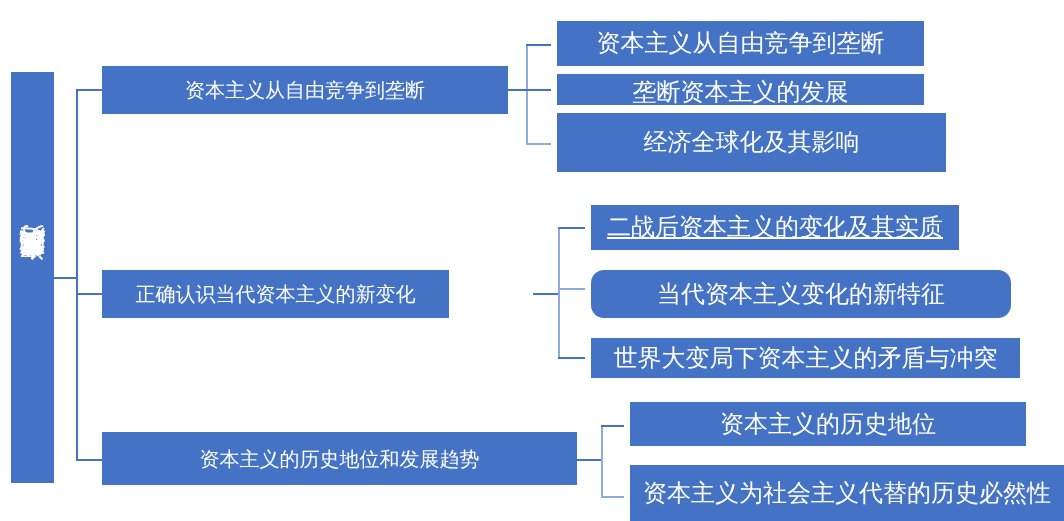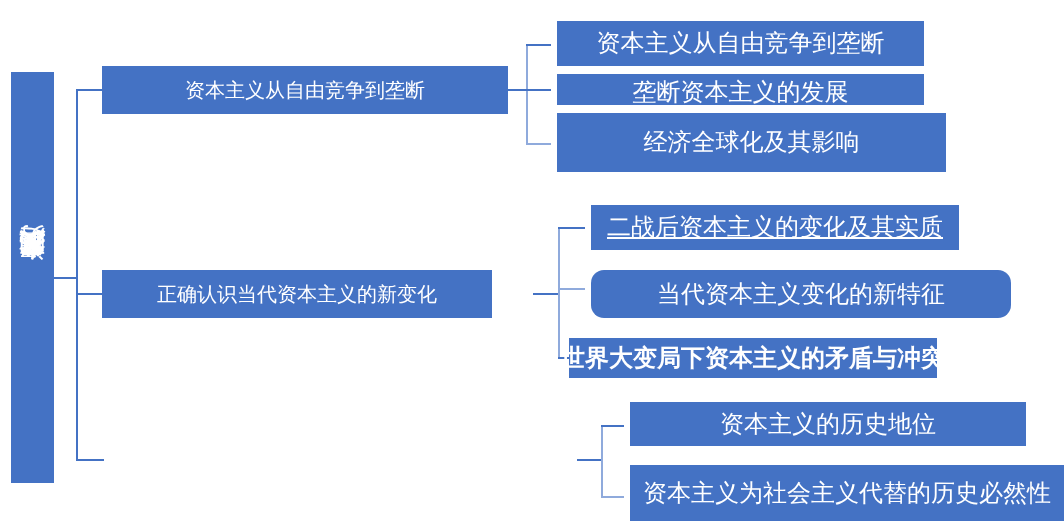--- a/index.html
+++ b/index.html
@@ -83,40 +83,43 @@
   <div class="node lvl3" style="left:549px; top:21px; width:367px; height:45px;">
     <span>资本主义从自由竞争到垄断</span>
   </div>
   <div class="node lvl3" style="left:549px; top:74px; width:367px; height:31px;align-items:flex-end;">
     <span>垄断资本主义的发展</span>
   </div>
   <div class="node lvl3" style="left:549px; top:113px; width:389px; height:59px;">
     <span>经济全球化及其影响</span>
   </div>
 
-  <div class="node lvl2" style="left:102px; top:270px; width:390px; height:48px;">
+  <div class="node lvl2" style="left:102px; top:270px; width:347px; height:48px;">
     <span>正确认识当代资本主义的新变化</span>
   </div>
 
   <div class="conn h" style="left:533px; top:293px; width:27px;"></div>
   <div class="conn v light" style="left:558px; top:227px; height:132px;"></div>
   <div class="conn h" style="left:558px; top:227px; width:27px;"></div>
   <div class="conn h light" style="left:558px; top:288px; width:27px;"></div>
   <div class="conn h" style="left:558px; top:357px; width:27px;"></div>
 
   <div class="node lvl3" style="left:583px; top:205px; width:368px; height:45px;text-decoration:underline;">
     <span>二战后资本主义的变化及其实质</span>
   </div>
   <div class="node lvl3" style="left:583px; top:270px; width:420px; height:48px;border-radius:13px;">
     <span>当代资本主义变化的新特征</span>
   </div>
-  <div class="node lvl3" style="left:561px; top:338px; width:368px; height:40px;font-weight:bold;">
+  <div class="node lvl3" style="left:583px; top:338px; width:429px; height:40px;">
     <span>世界大变局下资本主义的矛盾与冲突</span>
   </div>
 
+  <div class="node lvl2" style="left:102px; top:432px; width:475px; height:53px;">
+    <span>资本主义的历史地位和发展趋势</span>
+  </div>
 
   <div class="conn h" style="left:577px; top:459px; width:26px;"></div>
   <div class="conn v light" style="left:601px; top:425px; height:73px;"></div>
   <div class="conn h" style="left:601px; top:425px; width:23px;"></div>
   <div class="conn h light" style="left:601px; top:496px; width:23px;"></div>
 
   <div class="node lvl3" style="left:622px; top:402px; width:396px; height:44px;">
     <span>资本主义的历史地位</span>
   </div>
   <div class="node lvl3" style="left:622px; top:465px; width:434px; height:56px;">

